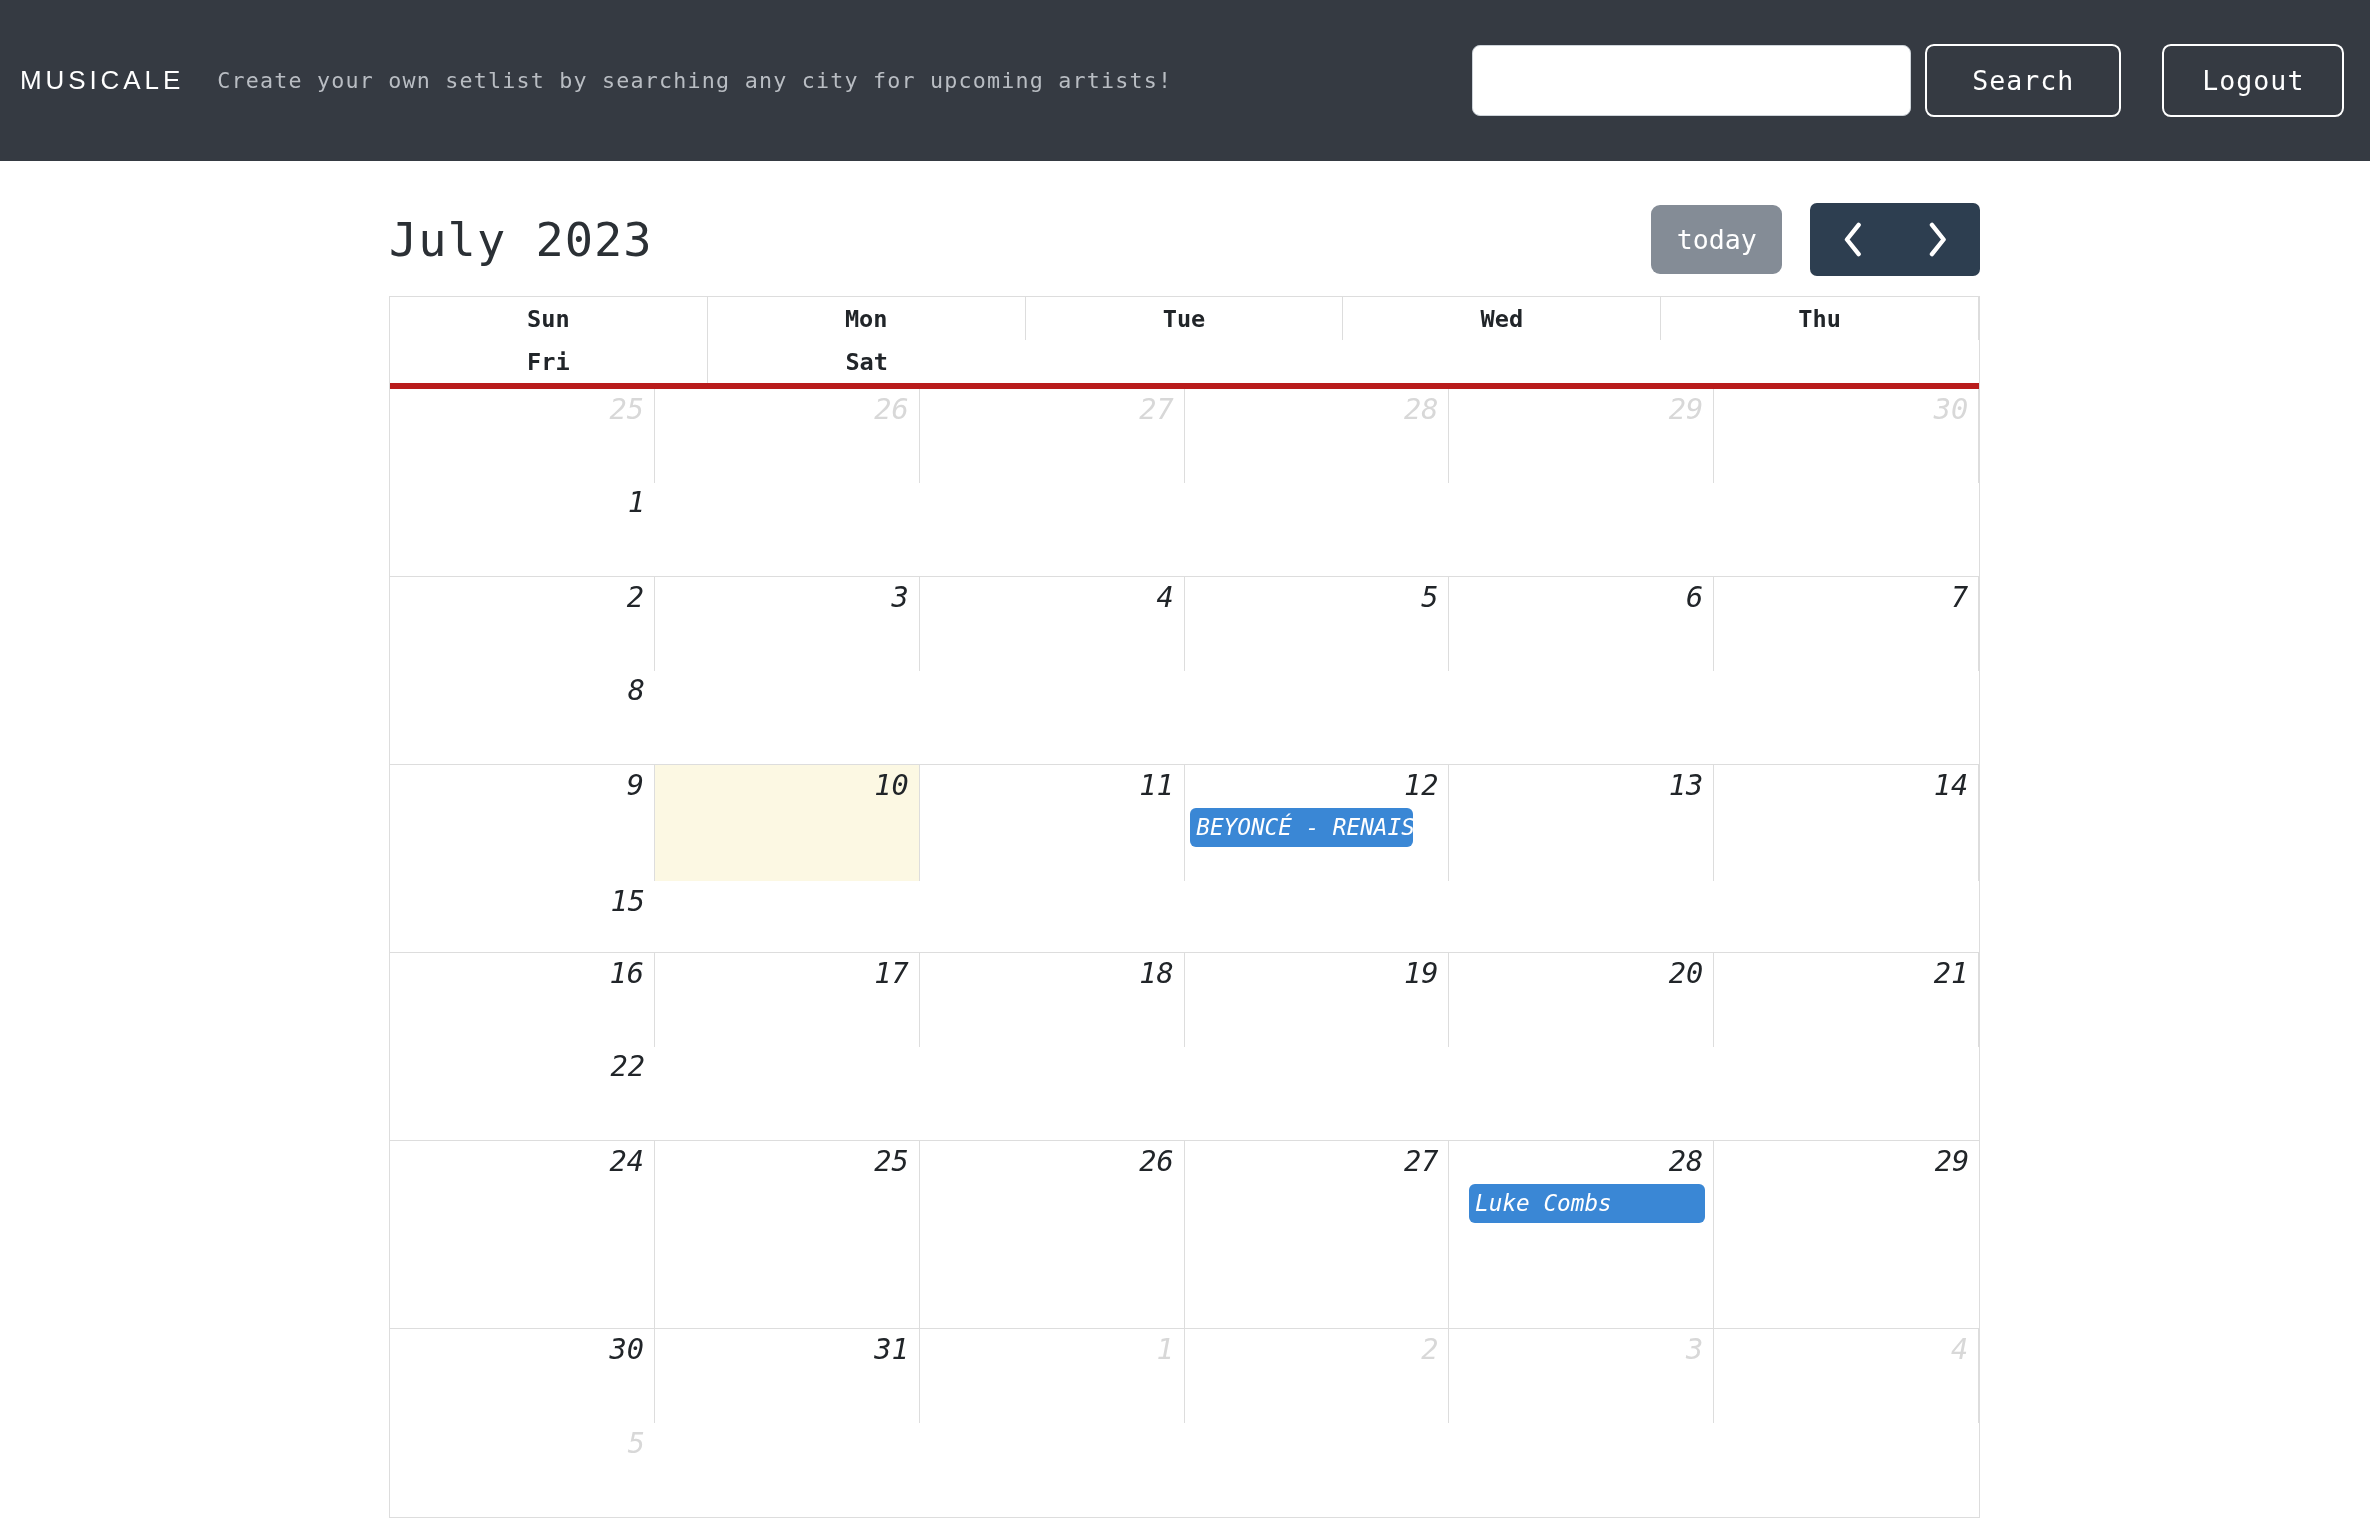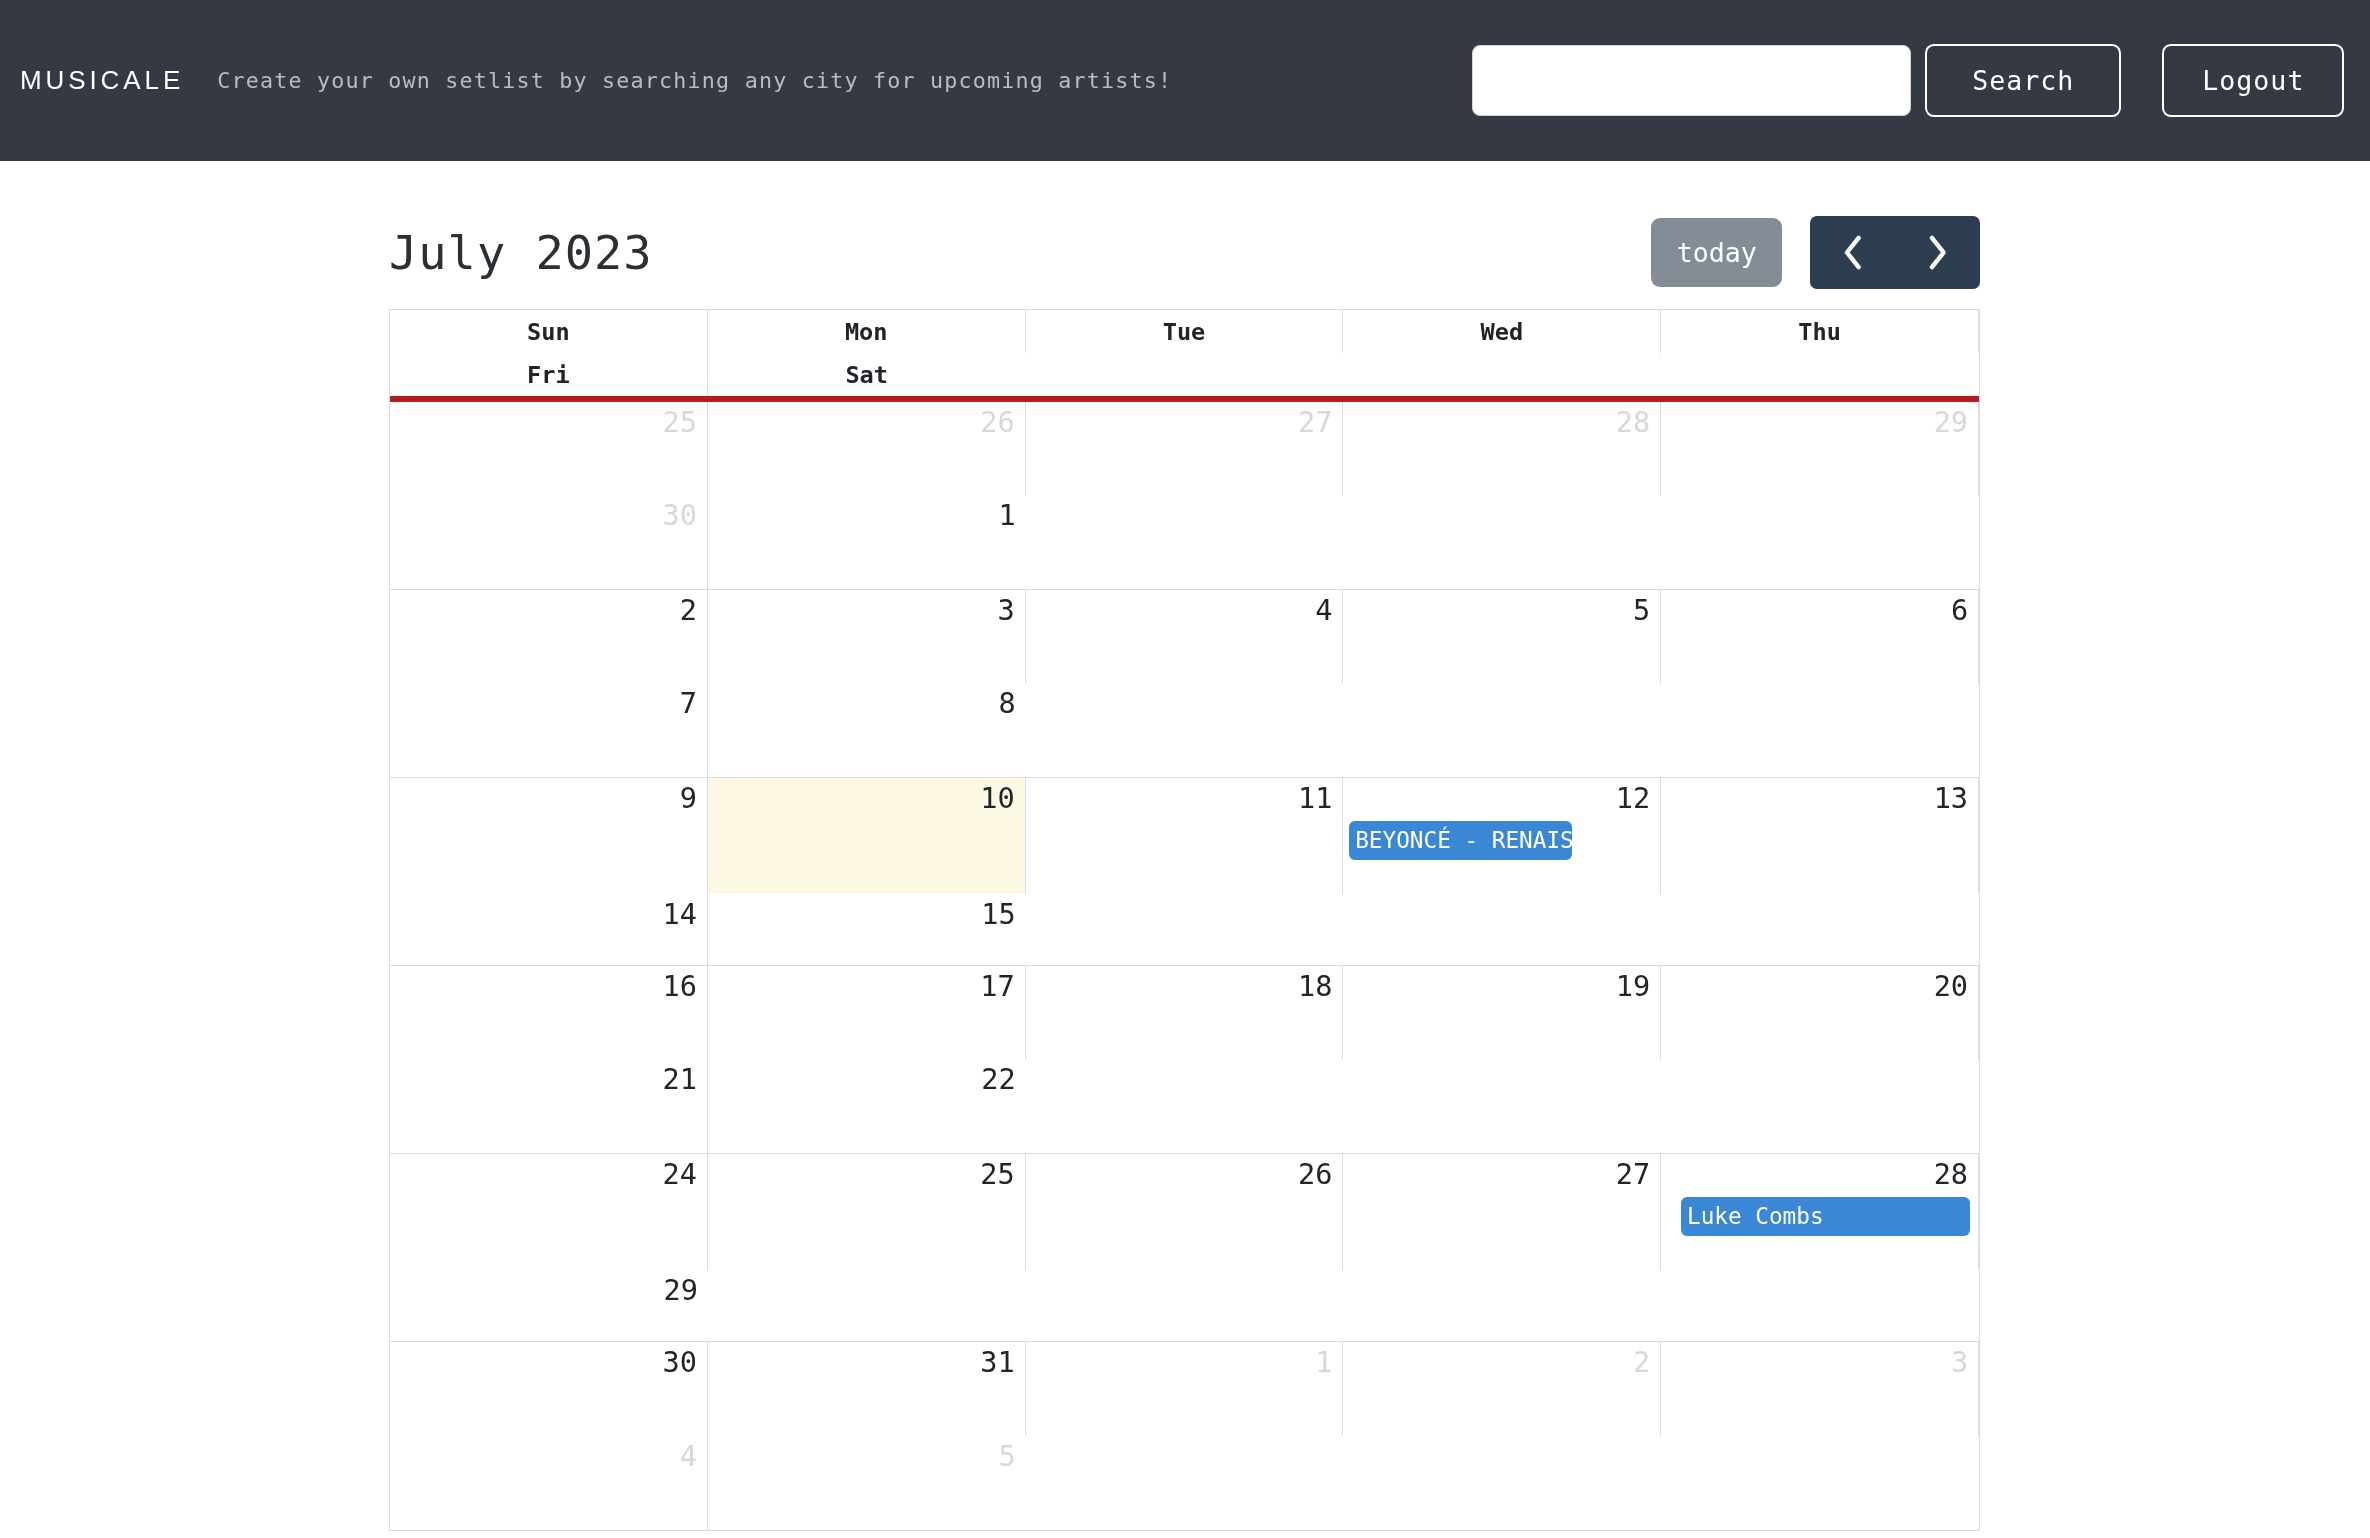--- a/index.html
+++ b/index.html
@@ -79,21 +79,21 @@
     font-family: "DejaVu Sans Mono", "Liberation Mono", monospace;
     font-size: 26.6px;
     letter-spacing: 1px;
     cursor: pointer;
   }
 
   
   .calendar-wrap {
     position: absolute;
     left: 389px;
-    top: 195px;
+    top: 182px;
     width: 1591px;
   }
   .cal-toolbar {
     position: relative;
     height: 114px;
     display: flex;
     align-items: center;
     justify-content: space-between;
   }
   .cal-title {
@@ -158,23 +158,24 @@
     justify-content: center;
     font-size: 23.6px;
     font-weight: bold;
     color: #212529;
     border-right: 1px solid #dddddd;
   }
   .dow-cell:last-child { border-right: none; }
 
   .week-row {
     display: grid;
-    grid-template-columns: repeat(5, 1fr);
+    grid-template-columns: repeat(6, 1fr);
     border-bottom: 1px solid #dddddd;
     height: 188px;
+    font-style: italic;
   }
   .week-row:last-child { border-bottom: none; }
 
   .day-cell {
     position: relative;
     border-right: 1px solid #dddddd;
     padding: 3.9px 7.9px 0 7.9px;
     overflow: visible;
   }
   .day-cell:last-child { border-right: none; }

